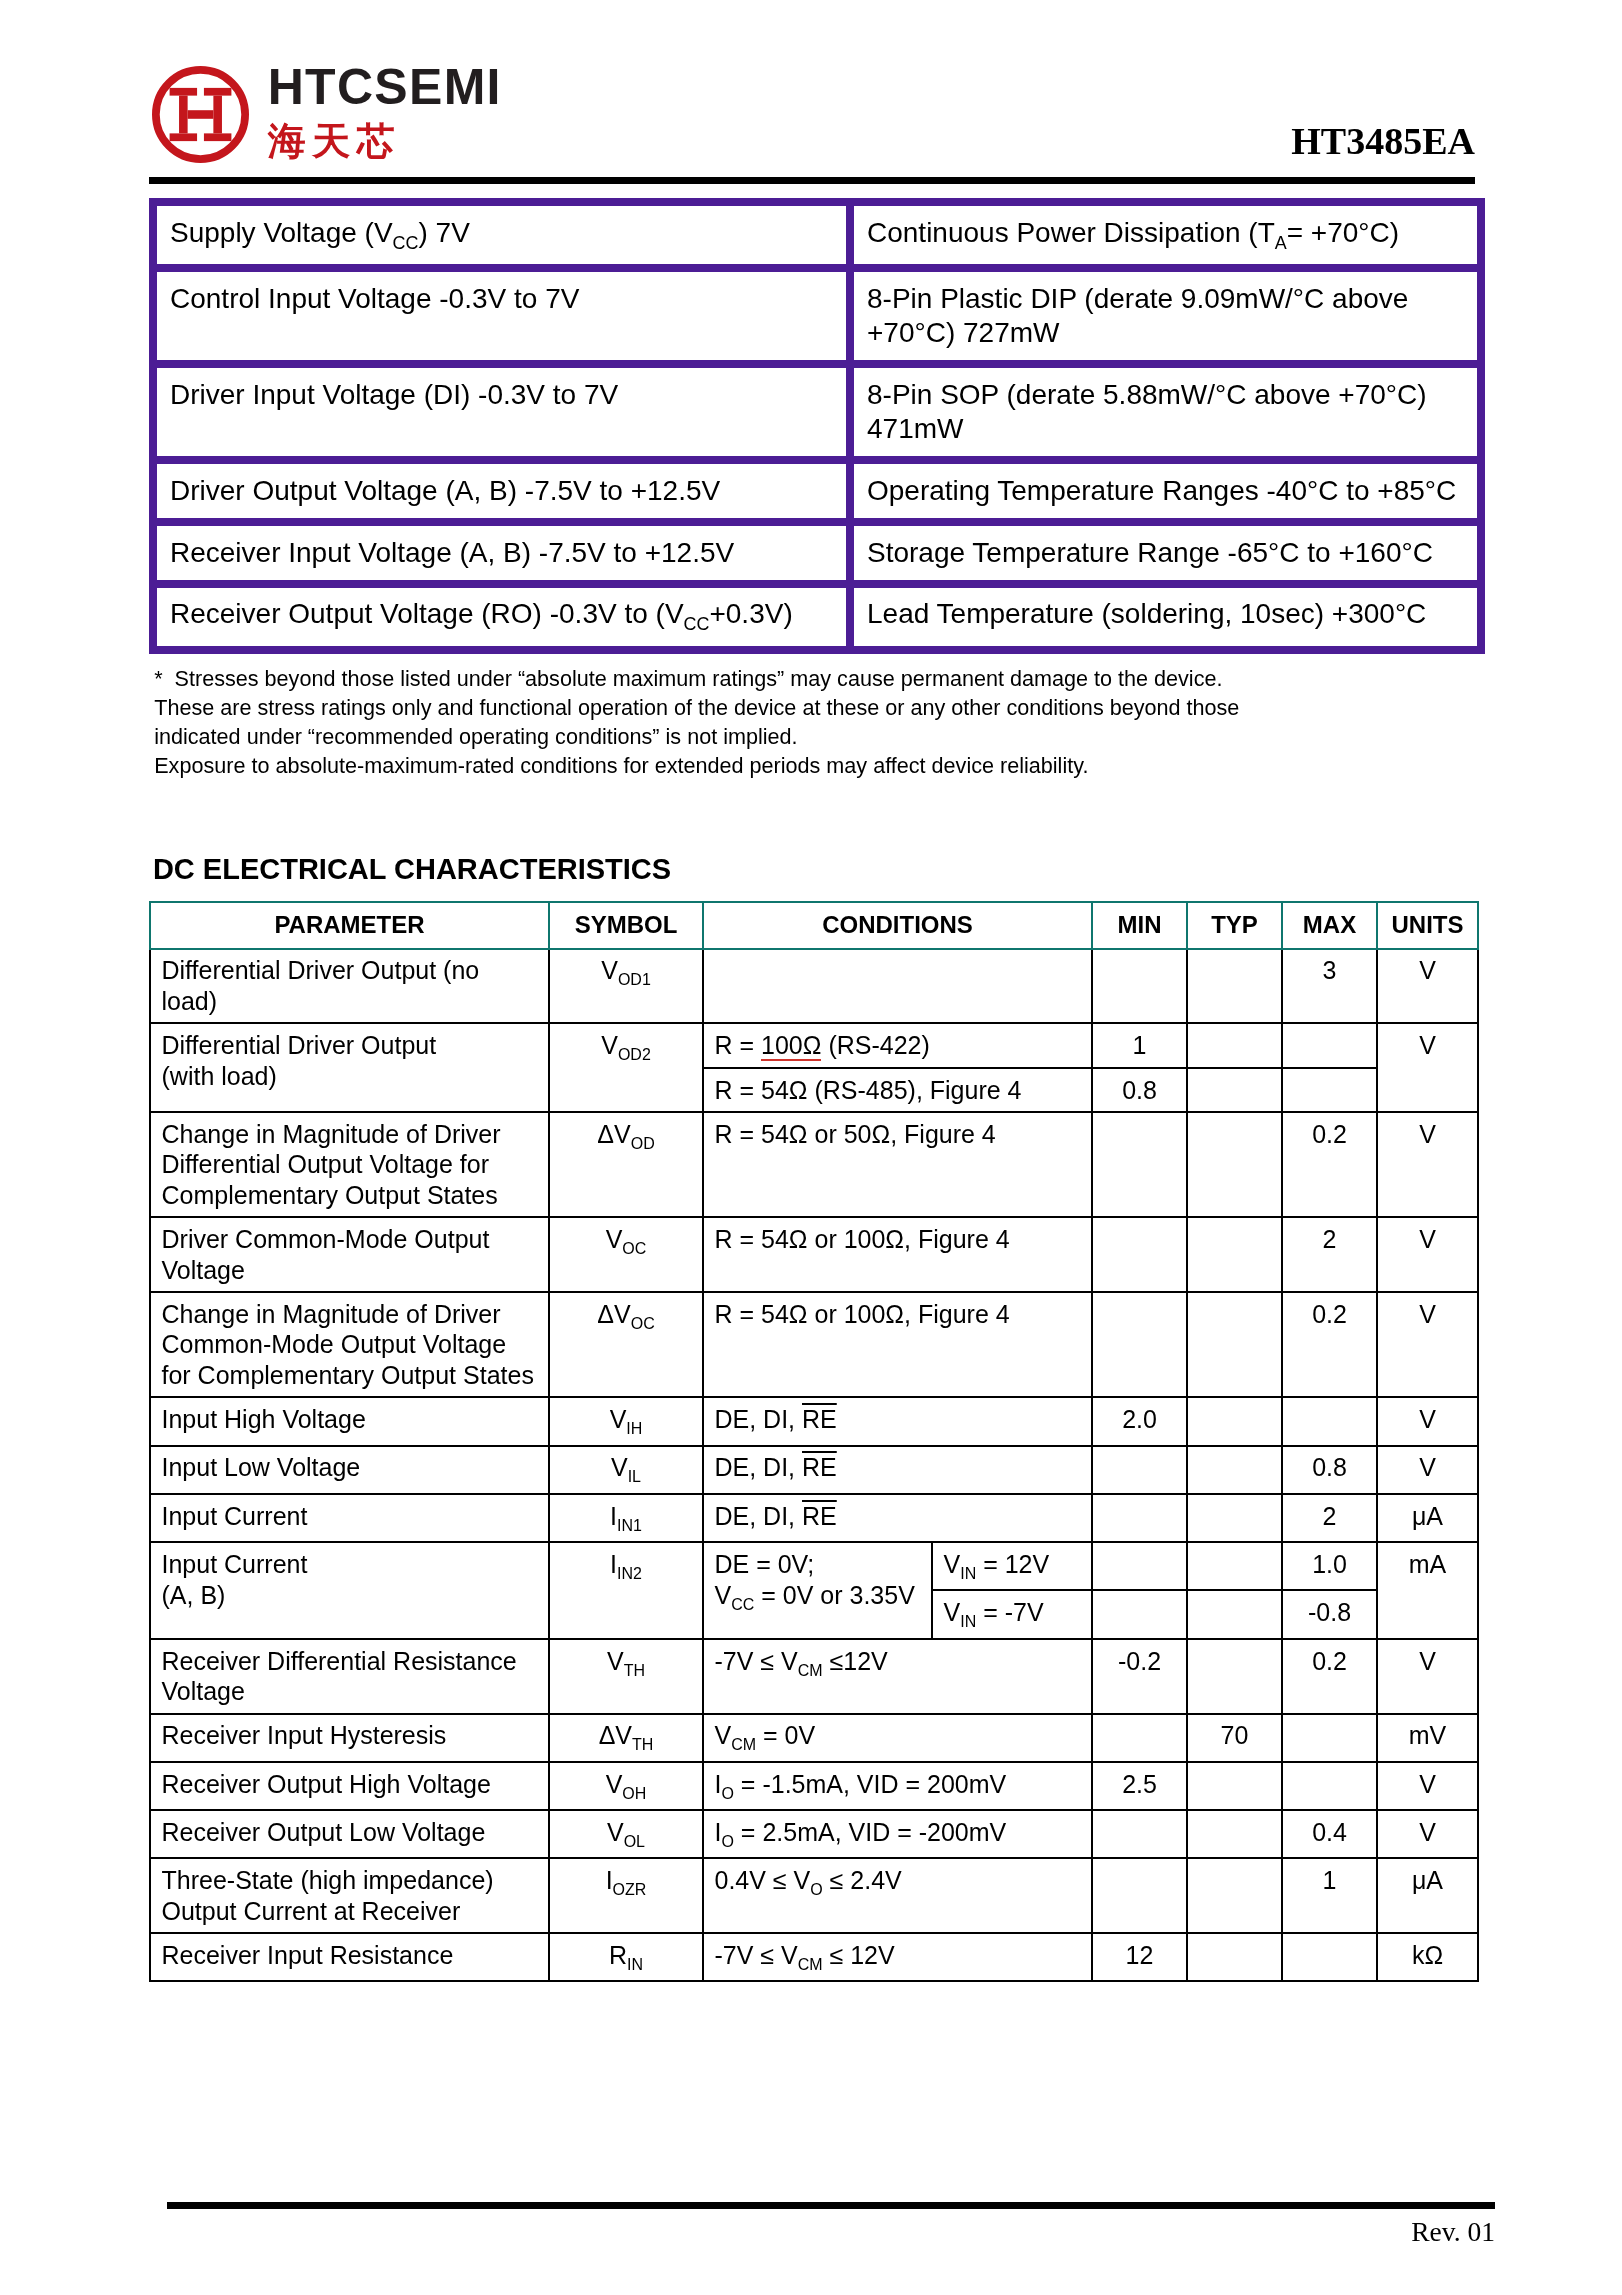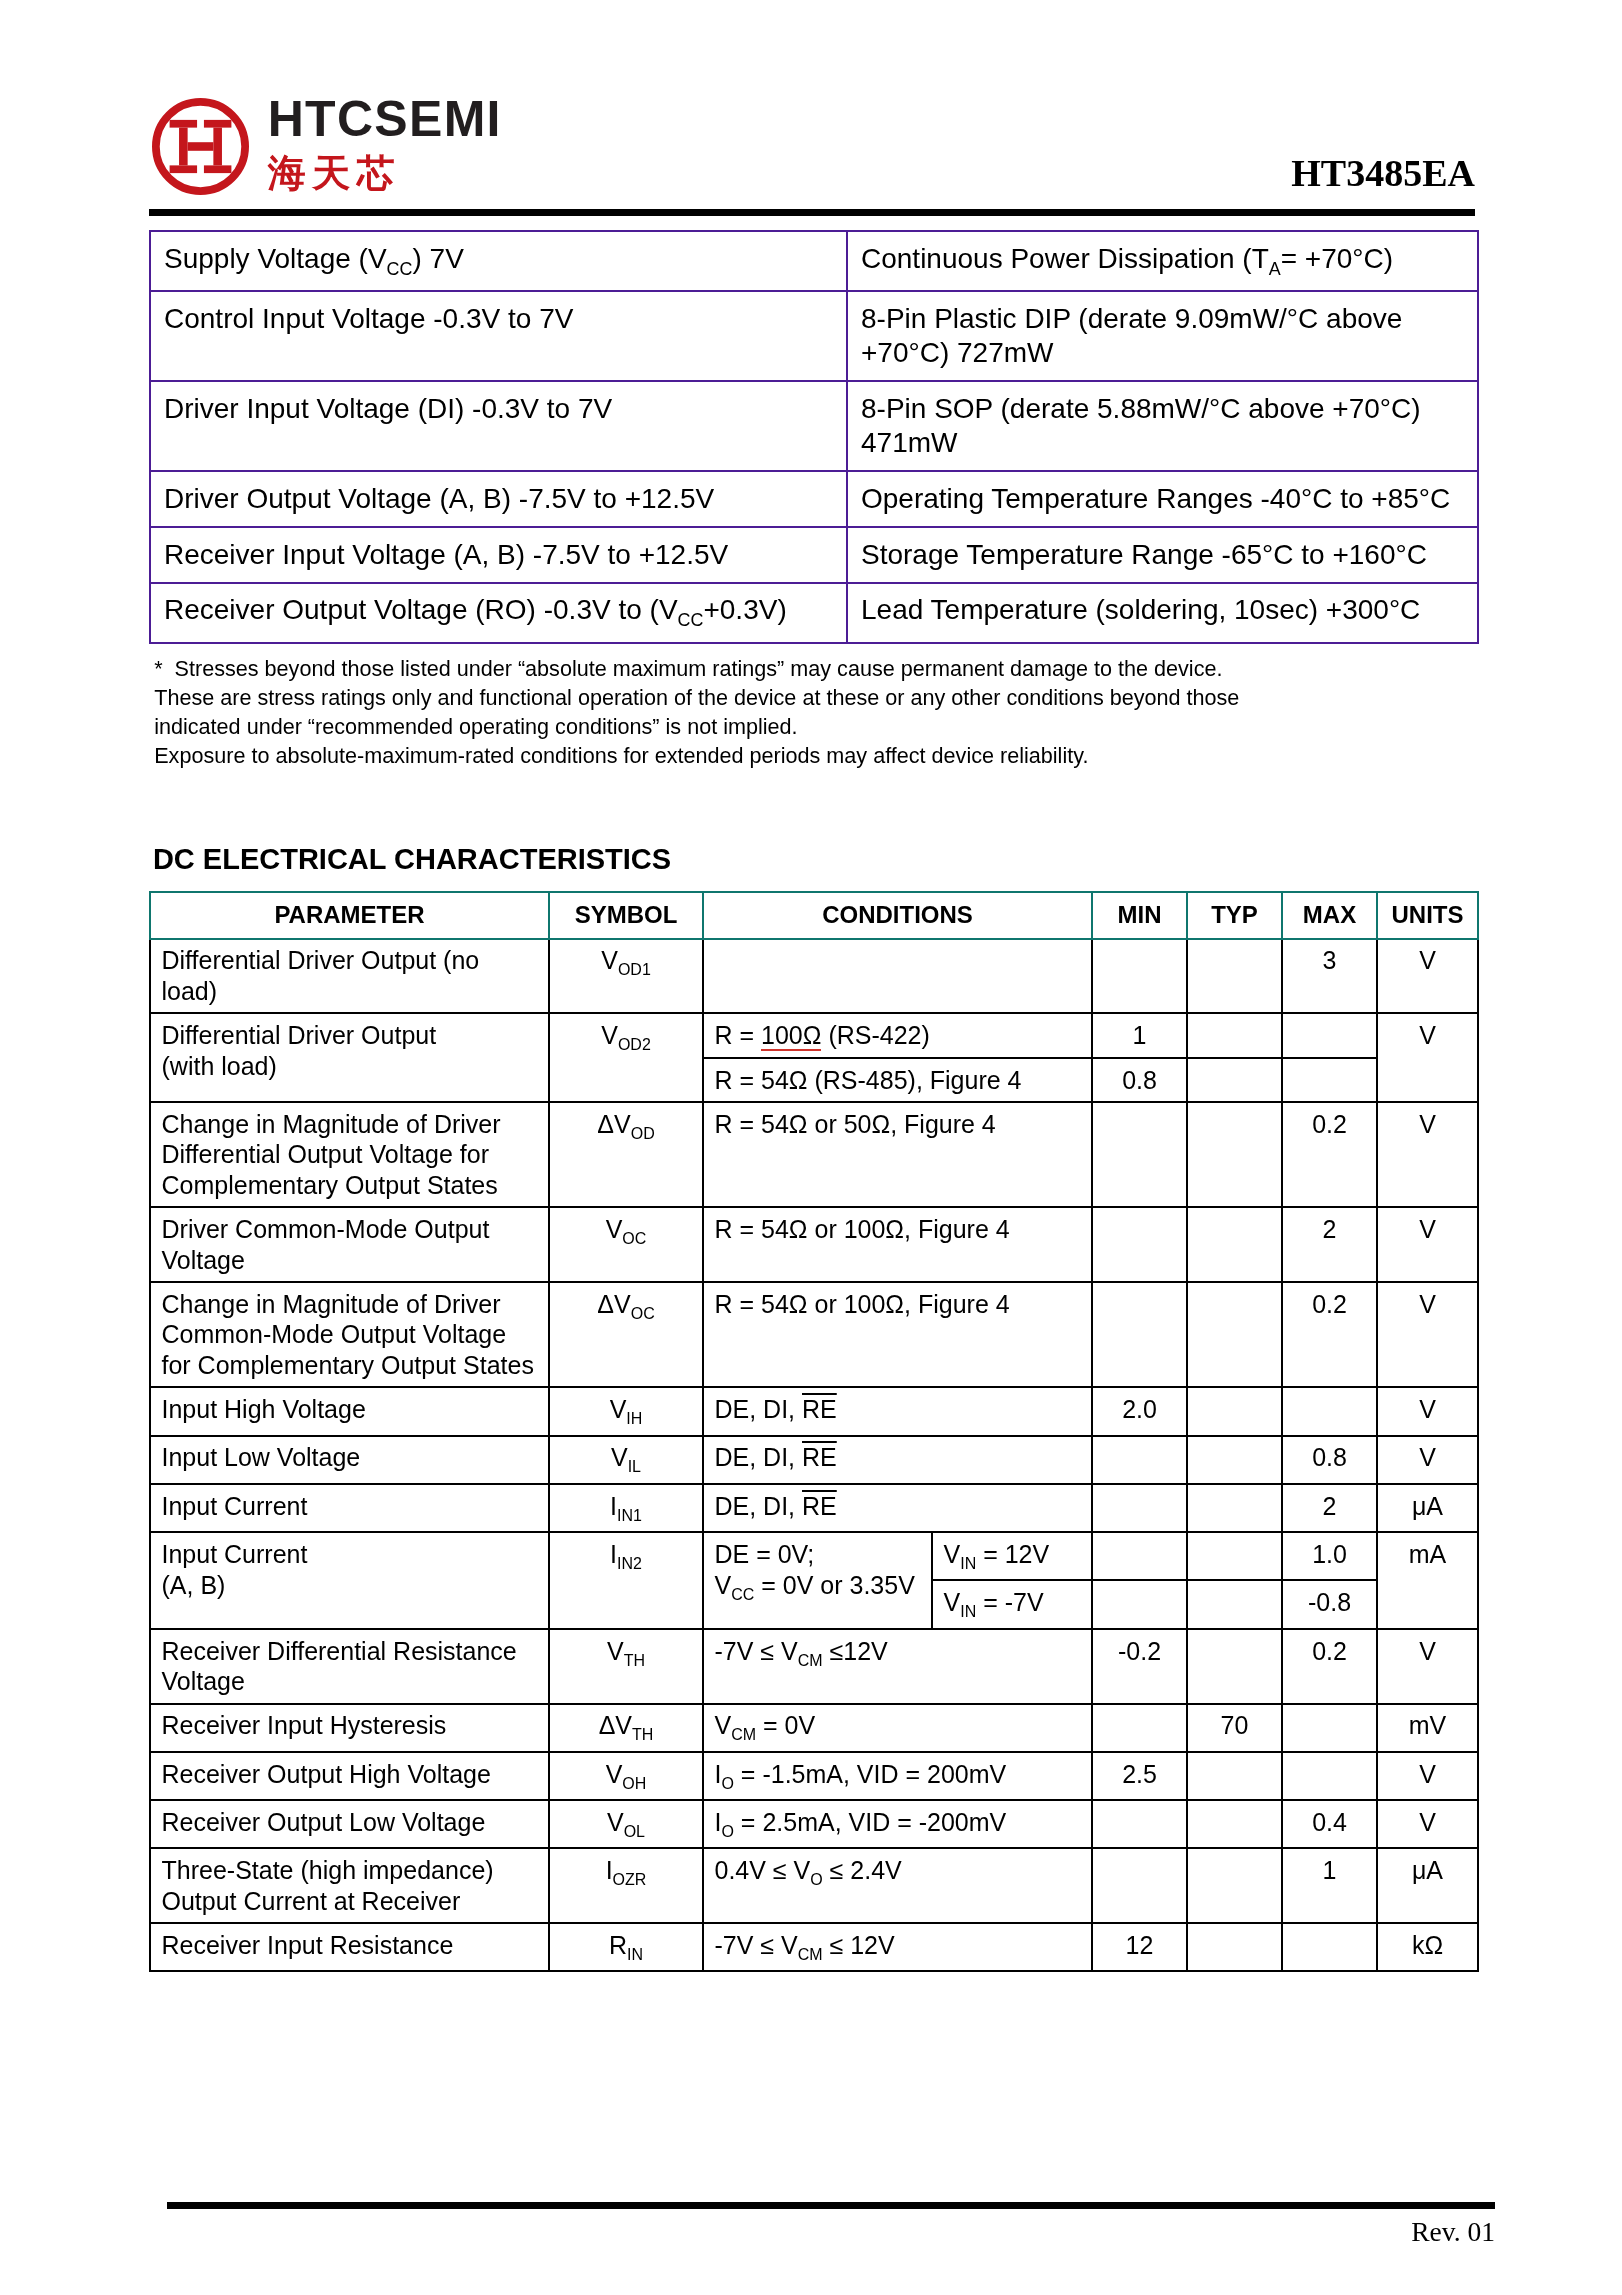--- a/index.html
+++ b/index.html
@@ -1,40 +1,40 @@
 <!DOCTYPE html>
 <html style="font-size:10.5px"><head>
 <meta charset="utf-8">
 <style>
   * { margin:0; padding:0; box-sizing:border-box; }
   html,body { background:#ffffff; }
   body {
     width:1622px; height:2295px; position:relative;
     font-family:"Liberation Sans", sans-serif; color:#000;
   }
-  .page { position:absolute; left:0; top:0; width:1622px; height:2077px; padding:94px 147px 0 149px; }
+  .page { position:absolute; left:0; top:0; width:1622px; height:2077px; padding:62px 147px 0 149px; }
 
   
   .hdr { display:flex; justify-content:space-between; align-items:flex-end; margin-bottom:10.5px; }
   .brand { display:flex; align-items:center; gap:15.7px; }
   .logo { width:103px; height:103px; flex:0 0 auto; }
   .brand-en { font-size:50px; font-weight:bold; letter-spacing:1.3px; color:#221e1f; line-height:1.0; }
   .brand-cn { font-size:38px; font-weight:bold; color:#c4161c; letter-spacing:6.5px; margin-top:3.9px;
               font-family:"DejaVu Serif", serif; }
   .part { font-family:"Liberation Serif", serif; font-size:38px; font-weight:bold; padding-bottom:3.9px; }
   .rule { height:6.5px; background:#000; }
 
   
   .sec-title { font-size:29px; font-weight:bold; margin:102px 0 0 3.9px; }
   .dc-title  { margin-top:72px; }
   .dc-sub { font-size:23.6px; margin:7.9px 0 0 9.2px; }
 
   
   .amr { width:1328px; border-collapse:collapse; table-layout:fixed; font-size:28px; margin-top:14.4px; }
-  .amr td { border:2px solid #4c1d95; padding:9.8px 13px; vertical-align:top; line-height:1.22; }
+  .amr td { border:8px solid #4c1d95; padding:9.8px 13px; vertical-align:top; line-height:1.22; }
 
   .fnote { margin:11.8px 0 0 5.2px; font-size:21.6px; line-height:1.34; }
 
   
   .dct { width:1328px; border-collapse:collapse; table-layout:fixed; font-size:25px; margin-top:14.4px; }
   .dct th { border:2px solid #0f766e; font-weight:bold; text-align:center; vertical-align:middle;
             padding:8.5px 3.9px; font-size:24px; }
   .dct td { border:2px solid #000; padding:5.9px 10.5px; vertical-align:top; line-height:1.22; }
   .dct td.sym, .dct td.num { text-align:center; }
   sub { font-size:64%; }

